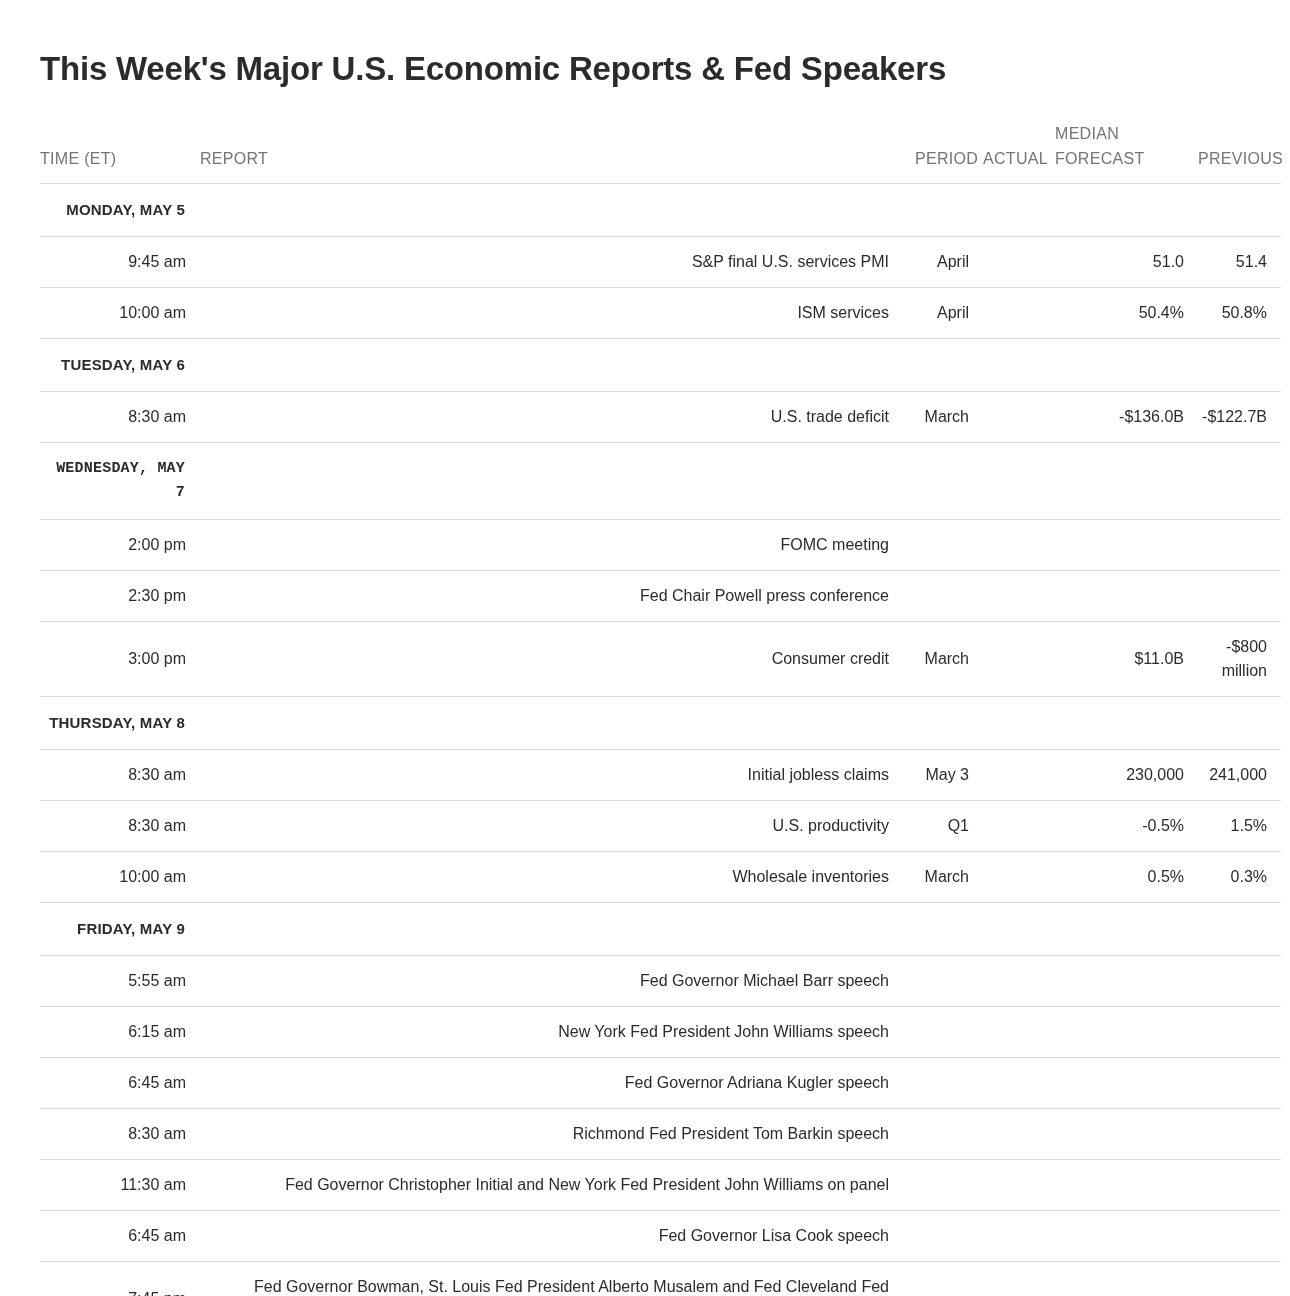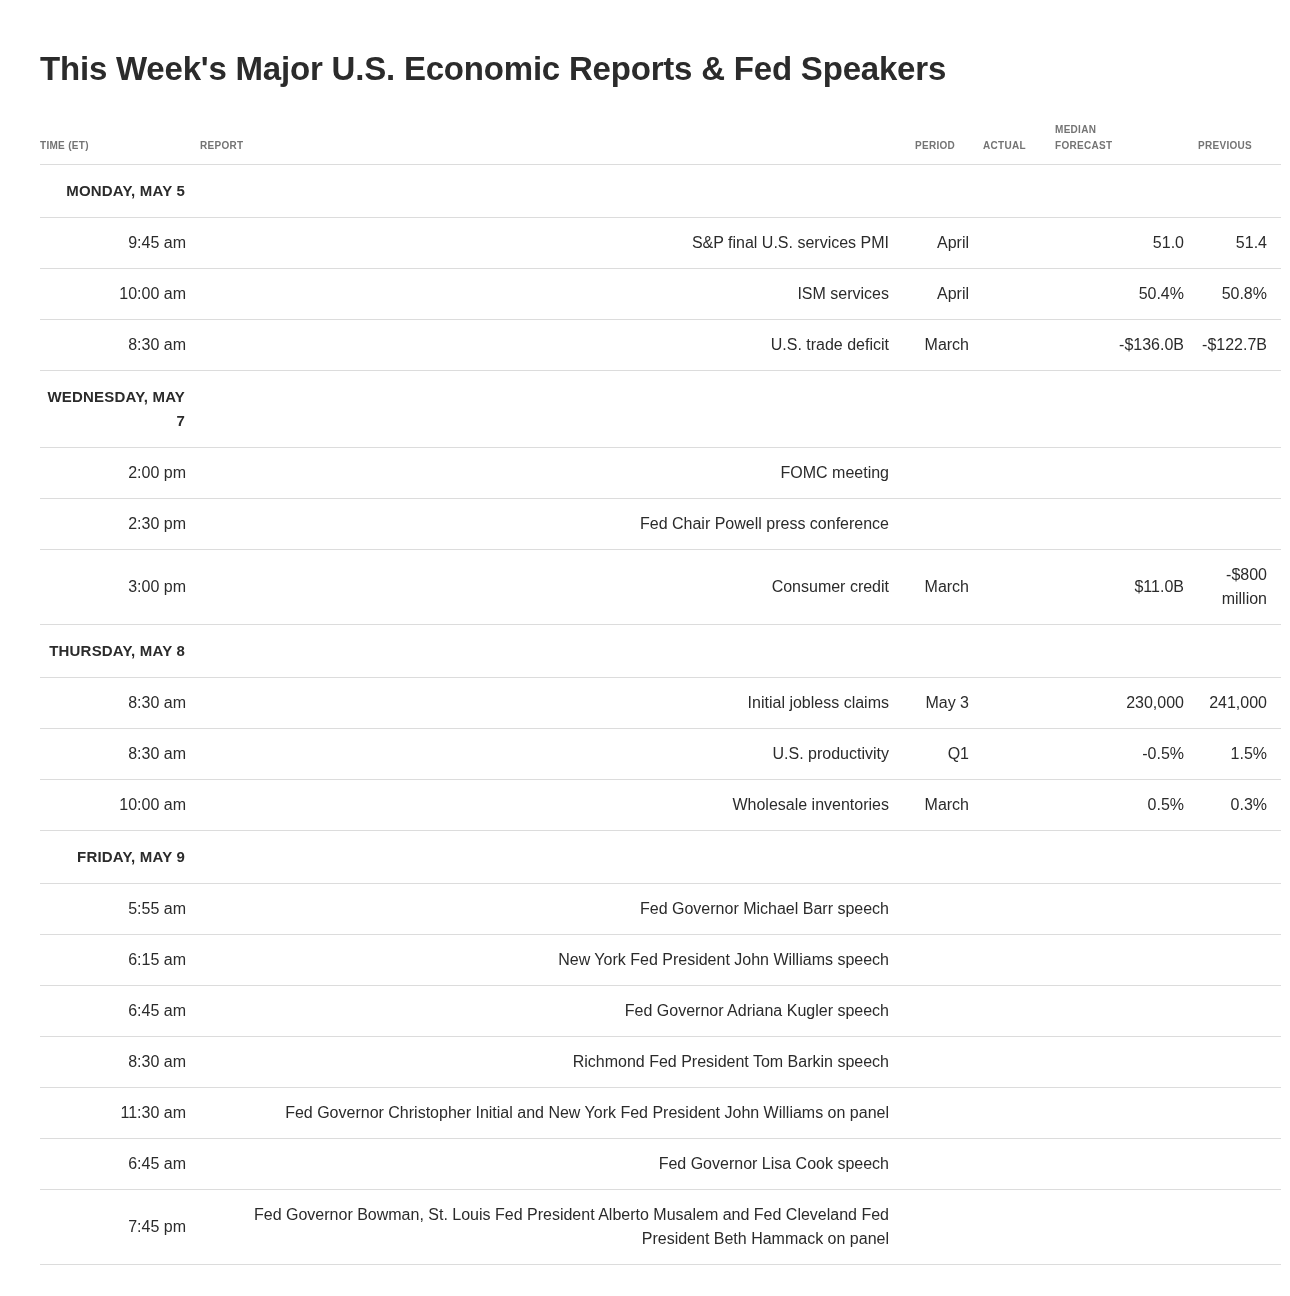--- a/index.html
+++ b/index.html
@@ -30,22 +30,22 @@
     display:grid;
     grid-template-columns:160px 715px 68px 72px 143px 83px;
     align-items:center;
   }
   .header-row{
     align-items:end;
     padding-bottom:11px;
     border-bottom:1px solid var(--divider);
   }
   .header-cell{
-    font-size:10px;
-    font-weight:700;
+    font-size:16px;
+    font-weight:400;
     color:var(--text-muted);
     letter-spacing:0.3px;
     line-height:1.55;
     white-space:pre-line;
     text-transform:uppercase;
   }
   .day-row{
     border-bottom:1px solid var(--divider);
     padding:14px 0;
   }
@@ -100,32 +100,35 @@
 
   <div class="grid-row data-row">
     <div class="cell">10:00 am</div>
     <div class="cell cell-report">ISM services</div>
     <div class="cell">April</div>
     <div class="cell"></div>
     <div class="cell">50.4%</div>
     <div class="cell">50.8%</div>
   </div>
 
+  <div class="grid-row day-row">
+    <div class="day-label" style="grid-column:1 / -1;">TUESDAY, MAY 6</div>
+  </div>
 
   <div class="grid-row data-row">
     <div class="cell">8:30 am</div>
     <div class="cell cell-report">U.S. trade deficit</div>
     <div class="cell">March</div>
     <div class="cell"></div>
     <div class="cell">-$136.0B</div>
     <div class="cell">-$122.7B</div>
   </div>
 
   <div class="grid-row day-row">
-    <div class="day-label" style="grid-column:1 / -1;">WEDNESDAY, MAY 7</div>
+    <div class="day-label" style="grid-column:1 / -1;font-family:Liberation Mono, monospace;">WEDNESDAY, MAY 7</div>
   </div>
 
   <div class="grid-row data-row">
     <div class="cell">2:00 pm</div>
     <div class="cell cell-report">FOMC meeting</div>
     <div class="cell"></div>
     <div class="cell"></div>
     <div class="cell"></div>
     <div class="cell"></div>
   </div>

